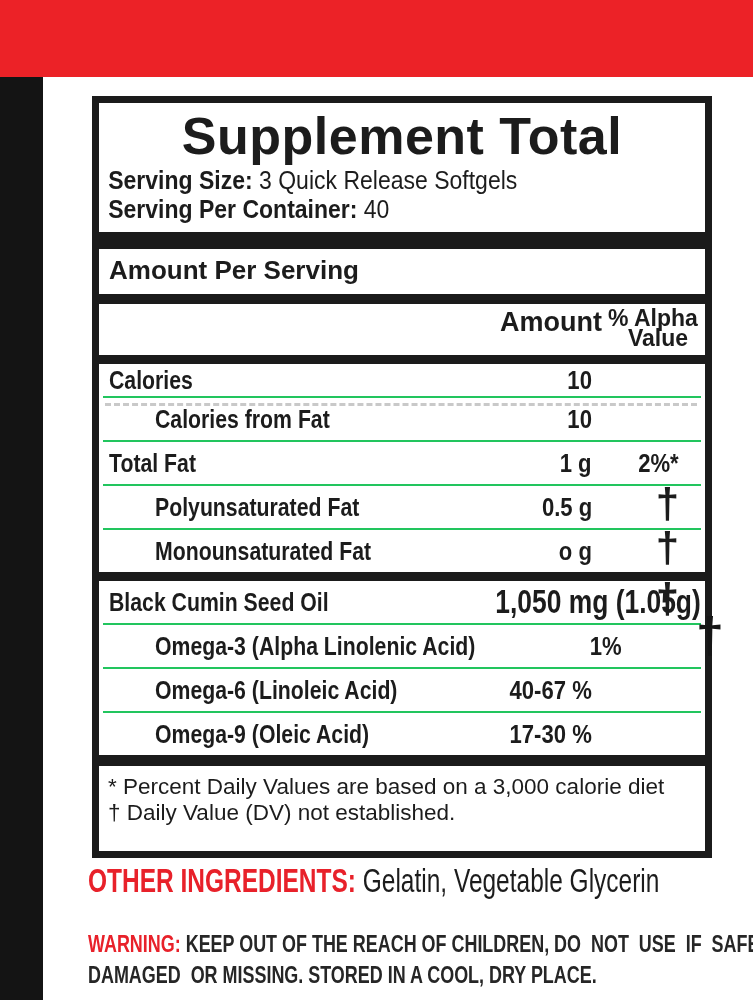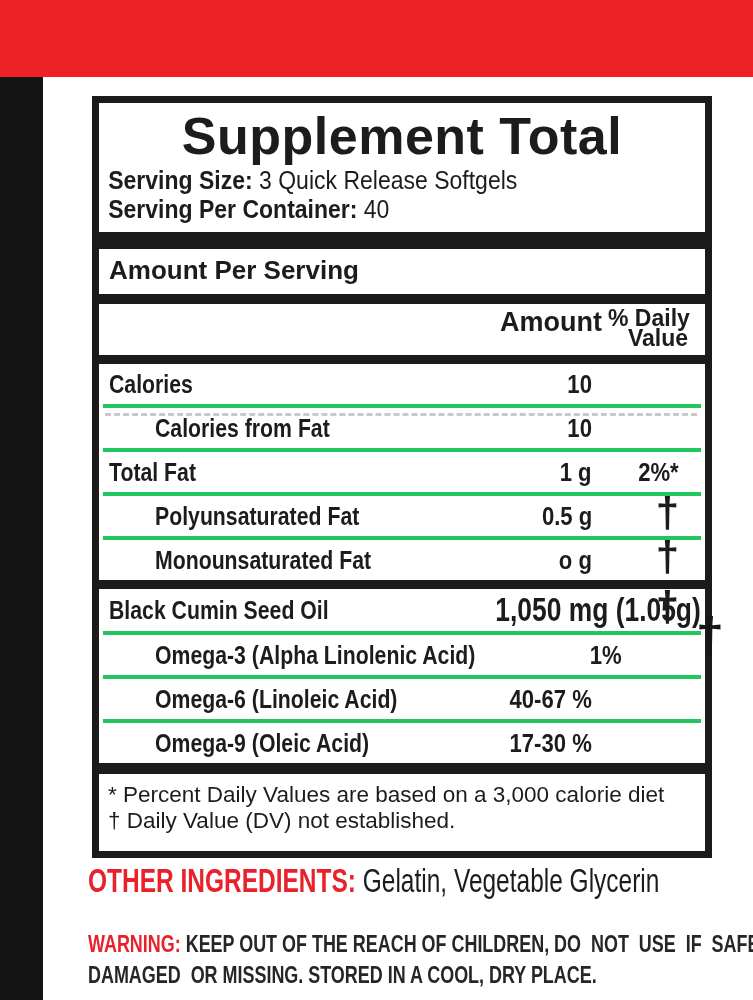--- a/index.html
+++ b/index.html
@@ -34,23 +34,23 @@
 
   .hdr-row{display:flex;height:51px;align-items:flex-start;}
   .hdr-spacer{flex:1;}
   .hdr-amount{width:160px;text-align:right;padding-top:5px;padding-right:6px;
     font-size:27px;font-weight:bold;line-height:26px;white-space:nowrap;}
   .hdr-dv{width:97px;text-align:right;padding-top:4px;padding-right:17px;
     font-size:23px;font-weight:bold;line-height:20px;white-space:nowrap;}
 
   .tbl-row{
     position:relative;display:flex;align-items:center;height:44px;
-    margin:0 4px;border-top:4px solid #22c55e;
+    margin:0 4px;border-top:2px solid #22c55e;
   }
-  .tbl-row.first{border-top:none;height:40px;}
+  .tbl-row.first{border-top:none;height:32px;}
   .tbl-row.h42{height:42px;}
   .lbl-col{flex:1;padding-left:6px;font-size:25px;font-weight:bold;white-space:nowrap;overflow:visible;}
   .indent .lbl-col{padding-left:52px;}
   .amt-col{width:160px;text-align:right;padding-right:12px;font-size:26px;font-weight:bold;white-space:nowrap;}
   .dv-col{width:97px;text-align:right;padding-right:22px;font-size:26px;font-weight:bold;white-space:nowrap;}
   .cxl{display:inline-block;transform:scaleX(0.85);transform-origin:left center;}
   .cxr{display:inline-block;transform:scaleX(0.85);transform-origin:right center;}
   .big-amt{font-size:33px;}
   .big-amt .cxr{transform:scaleX(0.8);}
   .dag{font-size:42px;font-weight:bold;line-height:30px;}
@@ -100,21 +100,21 @@
     <div class="rule rule-1"></div>
 
     <div class="aps">Amount Per Serving</div>
 
     <div class="rule rule-2"></div>
 
     <div class="hdr-row">
       <div class="hdr-spacer"></div>
       <div class="hdr-amount">Amount</div>
       <div class="hdr-dv">
-        <div>% Daily</div>
+        <div>% Alpha</div>
         <div>Value</div>
       </div>
     </div>
 
     <div class="rule rule-3"></div>
 
     <div class="tbl-row first">
       <div class="lbl-col"><span class="cxl">Calories</span></div>
       <div class="amt-col"><span class="cxr">10</span></div>
       <div class="dv-col"></div>

